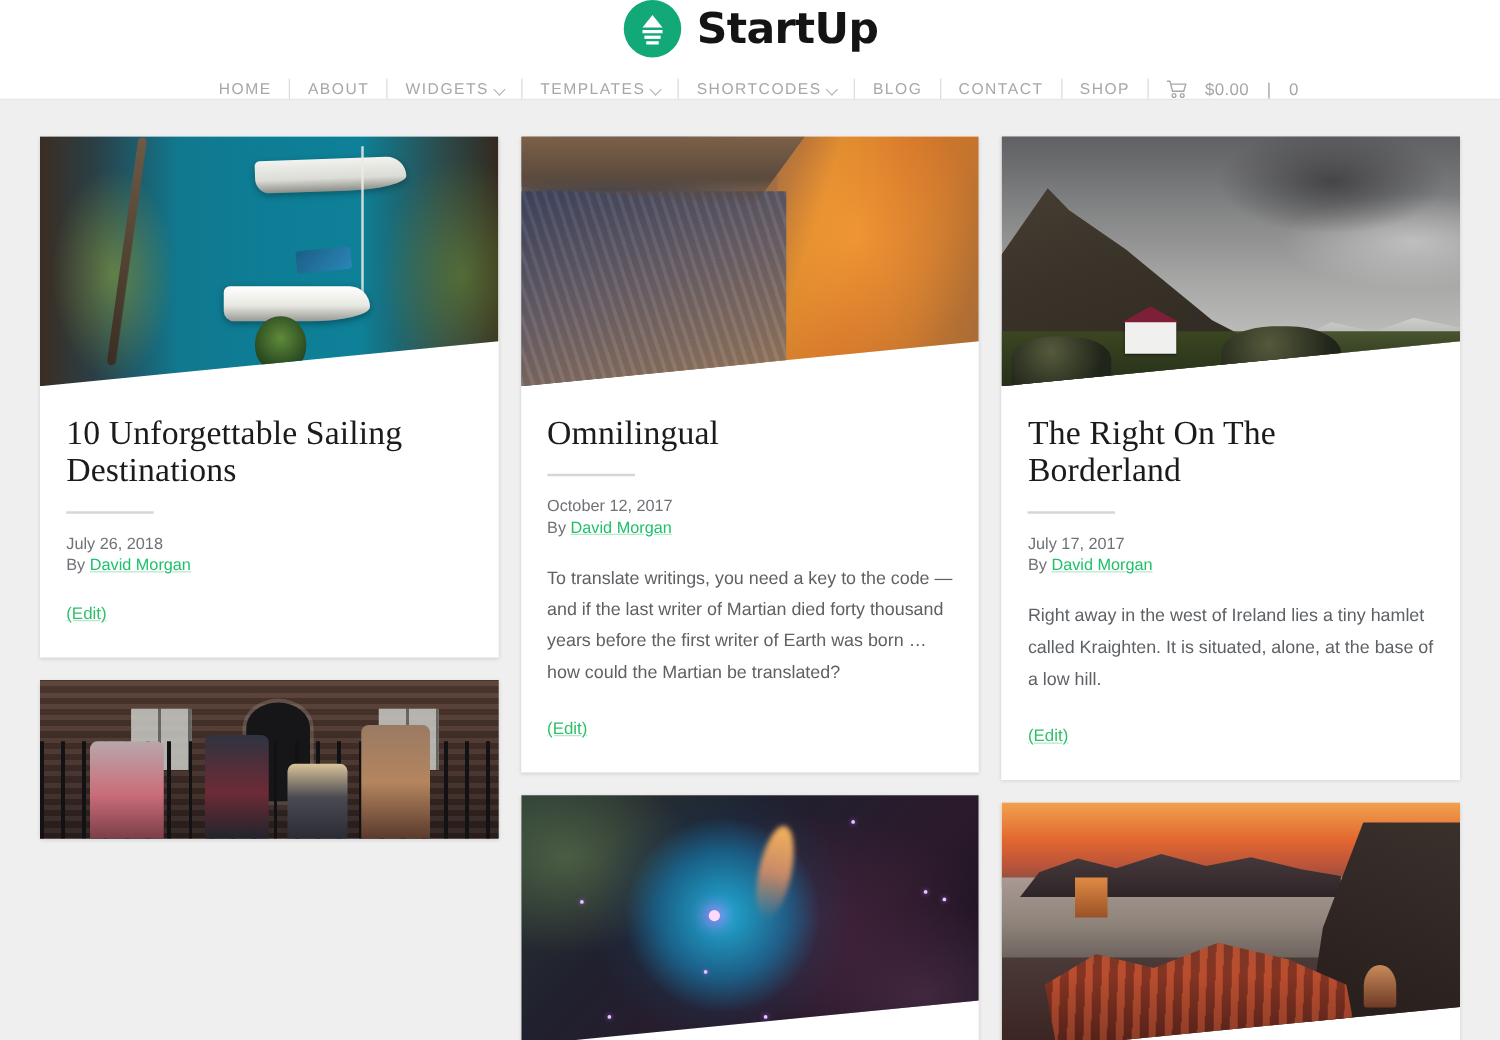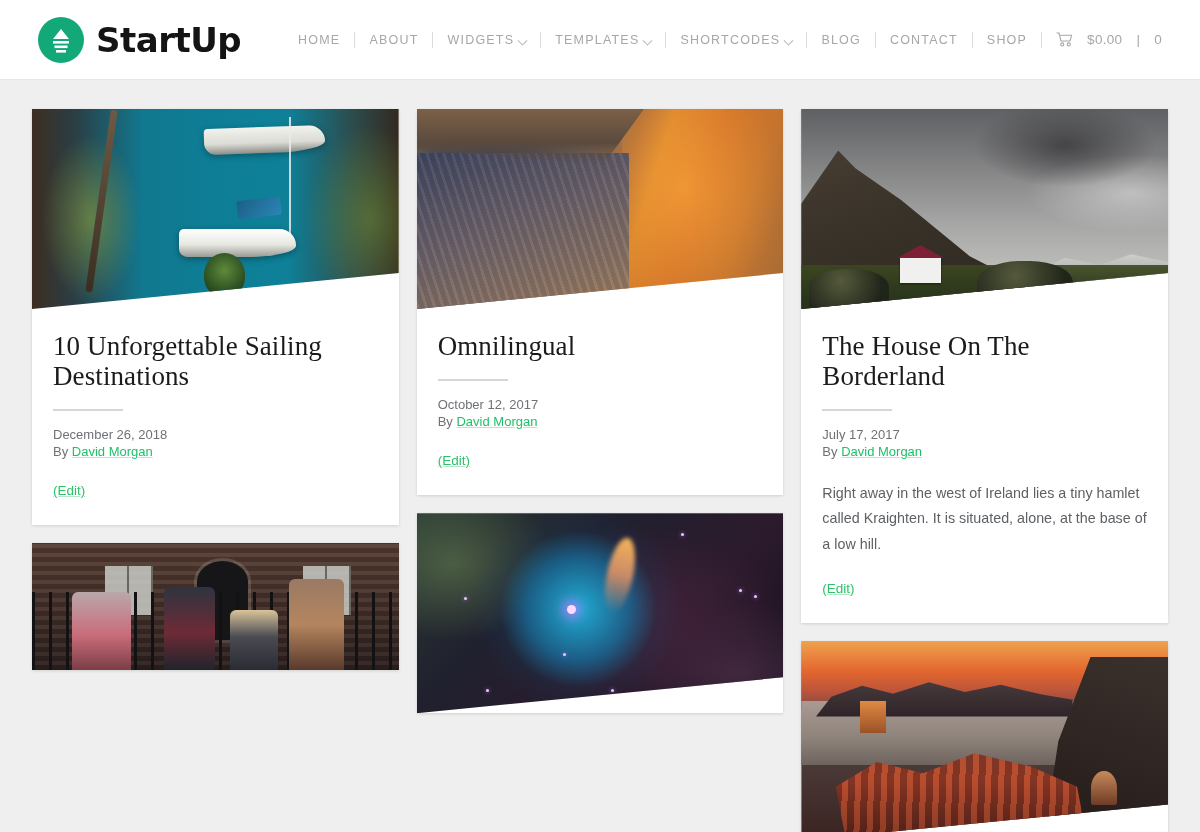--- a/index.html
+++ b/index.html
@@ -17,20 +17,21 @@
     width: 1200px;
     height: 80px;
     background: #ffffff;
     border-bottom: 1px solid #e6e6e6;
     display: flex;
     align-items: center;
     justify-content: space-between;
     padding: 0 36px 0 38px;
     position: relative;
     z-index: 5;
+    flex-direction: column;
   }
   .brand { display: flex; align-items: center; gap: 12px; }
   .brand-mark {
     width: 46px; height: 46px;
     border-radius: 50%;
     background: #13a878;
     position: relative;
     flex: 0 0 auto;
   }
   .brand-mark svg { position: absolute; left: 0; top: 0; }
@@ -438,21 +439,21 @@
           <span class="branch"></span>
           <span class="boat1"></span>
           <span class="mast"></span>
           <span class="sailwrap"></span>
           <span class="boat2"></span>
           <span class="bush"></span>
         </div>
         <div class="card-body">
           <h2 class="post-title">10 Unforgettable Sailing Destinations</h2>
           <div class="divider"></div>
-          <div class="meta-date">December 26, 2018</div>
+          <div class="meta-date">July 26, 2018</div>
           <div class="meta-author">
             <span>By</span>
             <span class="author-link">David Morgan</span>
           </div>
           <a class="edit-link">(Edit)</a>
         </div>
       </article>
 
       <article class="card">
         <div class="thumb short img-people">
@@ -479,20 +480,21 @@
           <span class="ridge"></span>
         </div>
         <div class="card-body">
           <h2 class="post-title">Omnilingual</h2>
           <div class="divider"></div>
           <div class="meta-date">October 12, 2017</div>
           <div class="meta-author">
             <span>By</span>
             <span class="author-link">David Morgan</span>
           </div>
+          <p class="excerpt">To translate writings, you need a key to the code — and if the last writer of Martian died forty thousand years before the first writer of Earth was born … how could the Martian be translated?</p>
           <a class="edit-link">(Edit)</a>
         </div>
       </article>
 
       <article class="card">
         <div class="thumb img-nebula">
           <span class="jet"></span>
           <span class="bigstar"></span>
           <span class="star" style="left:72%;top:10%"></span>
           <span class="star" style="left:88%;top:38%"></span>
@@ -512,21 +514,21 @@
         <div class="thumb img-iceland">
           <span class="sky"></span>
           <span class="snowridge"></span>
           <span class="mountain"></span>
           <span class="grass"></span>
           <span class="house"></span>
           <span class="rock r1"></span>
           <span class="rock r2"></span>
         </div>
         <div class="card-body">
-          <h2 class="post-title">The House On The Borderland</h2>
+          <h2 class="post-title">The Right On The Borderland</h2>
           <div class="divider"></div>
           <div class="meta-date">July 17, 2017</div>
           <div class="meta-author">
             <span>By</span>
             <span class="author-link">David Morgan</span>
           </div>
           <p class="excerpt">Right away in the west of Ireland lies a tiny hamlet called Kraighten. It is situated, alone, at the base of a low hill.</p>
           <a class="edit-link">(Edit)</a>
         </div>
       </article>

